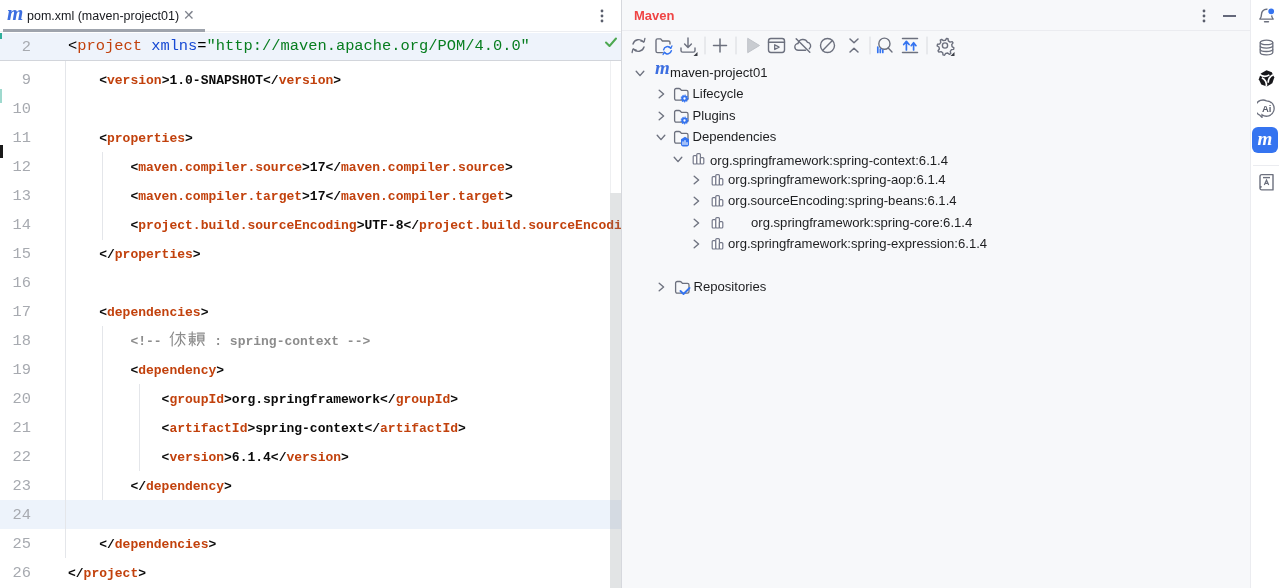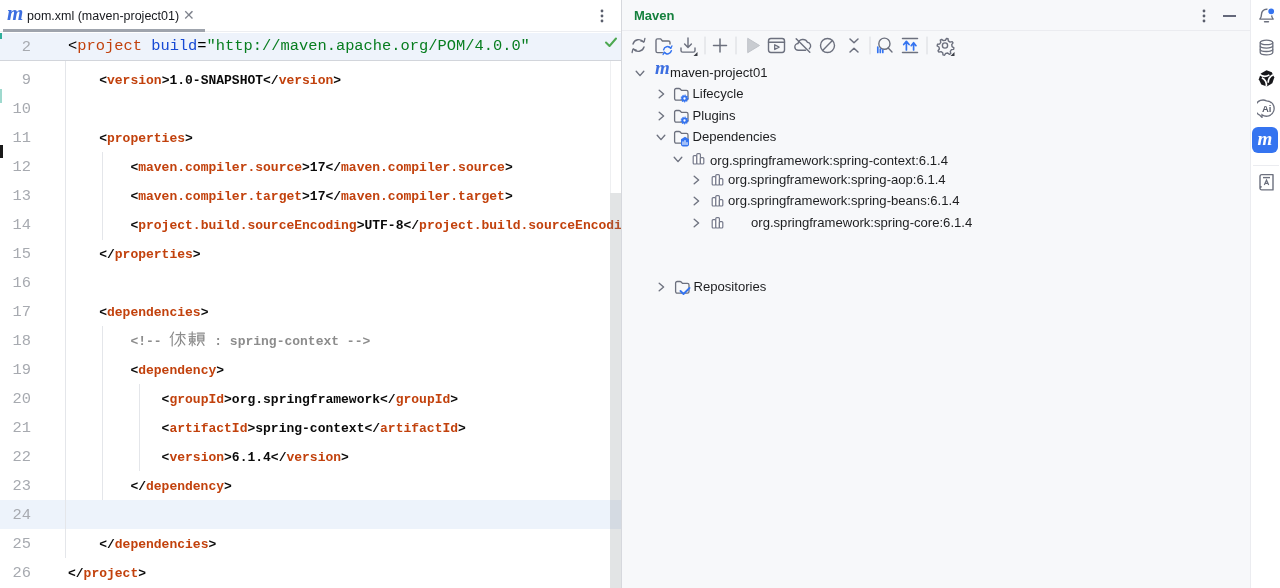--- a/index.html
+++ b/index.html
@@ -38,21 +38,21 @@
 #mark1 { left:0; top:33px; width:2px; height:6px; background:#2FAF9B; }
 #mark2 { left:0; top:89px; width:2px; height:14px; background:#9FD9CE; }
 #mark3 { left:0; top:145px; width:3px; height:13px; background:#1A1A1A; }
 
 
 #div1 { left:621px; top:0; width:1px; height:588px; background:#D6D8DD; }
 #div2 { left:1250px; top:0; width:1px; height:588px; background:#EBECF0; }
 
 
 #panel { left:622px; top:0; width:628px; height:588px; background:#F7F8FA; }
-#ptitle { left:12px; top:8px; font-size:13px; font-weight:bold; color:#15803d; }
+#ptitle { left:12px; top:8px; font-size:13px; font-weight:bold; color:#ef4444; }
 #phead { left:0; top:30px; width:628px; height:1px; background:#EBECF0; }
 #pmin { left:601px; top:15px; width:13px; height:1.5px; background:#64687A; }
 #ptoolbar { left:0; top:0; width:628px; height:60px; }
 .row { position:absolute; height:22px; font-size:13.1px; color:#1D1E20; }
 
 
 #strip { left:1251px; top:0; width:29px; height:588px; background:#fff; }
 #mvnbtn { left:1252px; top:127px; width:26px; height:26px; background:#3574F0; border-radius:6px; text-align:center; }
 #mvnbtn span { font-family:"Liberation Serif", serif; font-style:italic; font-weight:bold; color:#fff; font-size:19px; line-height:24px; }
 #stripsep { left:1253px; top:165px; width:26px; height:1px; background:#EBECF0; }
@@ -140,21 +140,21 @@
             &lt;<span class="t">groupId</span>&gt;org.springframework&lt;/<span class="t">groupId</span>&gt;
             &lt;<span class="t">artifactId</span>&gt;spring-context&lt;/<span class="t">artifactId</span>&gt;
             &lt;<span class="t">version</span>&gt;6.1.4&lt;/<span class="t">version</span>&gt;
         &lt;/<span class="t">dependency</span>&gt;
 
     &lt;/<span class="t">dependencies</span>&gt;
 &lt;/<span class="t">project</span>&gt;</div>
 
     <div class="abs" id="sticky">
       <div class="abs" id="stickynum">2</div>
-      <div class="abs" id="stickycode">&lt;<span class="t">project</span> <span class="a">build</span>=<span class="s">"http://maven.apache.org/POM/4.0.0"</span></div>
+      <div class="abs" id="stickycode">&lt;<span class="t">project</span> <span class="a">xmlns</span>=<span class="s">"http://maven.apache.org/POM/4.0.0"</span></div>
     </div>
     <svg class="abs" id="check" width="16" height="16" viewBox="0 0 16 16">
         <path d="M3 8.5 L6.5 12 L13 4.5" fill="none" stroke="#4DA851" stroke-width="2" stroke-linecap="round" stroke-linejoin="round"></path>
       </svg>
 
     <div class="abs" style="left:610px; top:61px; width:1px; height:132px; background:#EEEFF1;"></div>
     <div class="abs" id="scrollthumb"></div>
     <div class="abs" id="mark1"></div>
     <div class="abs" id="mark2"></div>
     <div class="abs" id="mark3"></div>
@@ -336,30 +336,39 @@
         </svg>
       <span class="abs" style="left:106px; top:3px;">org.springframework:spring-aop:6.1.4</span>
     </div>
     <div class="abs row" style="left:0; top:190.4px; width:628px;">
       <svg class="abs" style="left:68px; top:5px;" width="12" height="12">
           <use href="#chevr"></use>
         </svg>
       <svg class="abs" style="left:88px; top:3px;" width="16" height="16">
           <use href="#lib"></use>
         </svg>
-      <span class="abs" style="left:106px; top:3px;">org.springframework:spring-beans:6.1.4</span>
+      <span class="abs" style="left:106px; top:3px;">org.sourceEncoding:spring-beans:6.1.4</span>
     </div>
     <div class="abs row" style="left:0; top:211.8px; width:628px;">
       <svg class="abs" style="left:68px; top:5px;" width="12" height="12">
           <use href="#chevr"></use>
         </svg>
       <svg class="abs" style="left:88px; top:3px;" width="16" height="16">
           <use href="#lib"></use>
         </svg>
       <span class="abs" style="left:106px; top:3px;margin-left:23px;">org.springframework:spring-core:6.1.4</span>
+    </div>
+    <div class="abs row" style="left:0; top:233.2px; width:628px;">
+      <svg class="abs" style="left:68px; top:5px;" width="12" height="12">
+          <use href="#chevr"></use>
+        </svg>
+      <svg class="abs" style="left:88px; top:3px;" width="16" height="16">
+          <use href="#lib"></use>
+        </svg>
+      <span class="abs" style="left:106px; top:3px;">org.springframework:spring-expression:6.1.4</span>
     </div>
     <div class="abs row" style="left:0; top:276px; width:628px;">
       <svg class="abs" style="left:33px; top:5px;" width="12" height="12">
           <use href="#chevr"></use>
         </svg>
       <svg class="abs" style="left:52px; top:3px;" width="16" height="16">
           <use href="#folder"></use>
         </svg>
       <svg class="abs" style="left:57px; top:11px;" width="12" height="9" viewBox="0 0 12 9">
           <path d="M1.5,4 L4.5,7 L10.5,1" fill="none" stroke="#3574F0" stroke-width="1.8" stroke-linecap="round" stroke-linejoin="round"></path>

